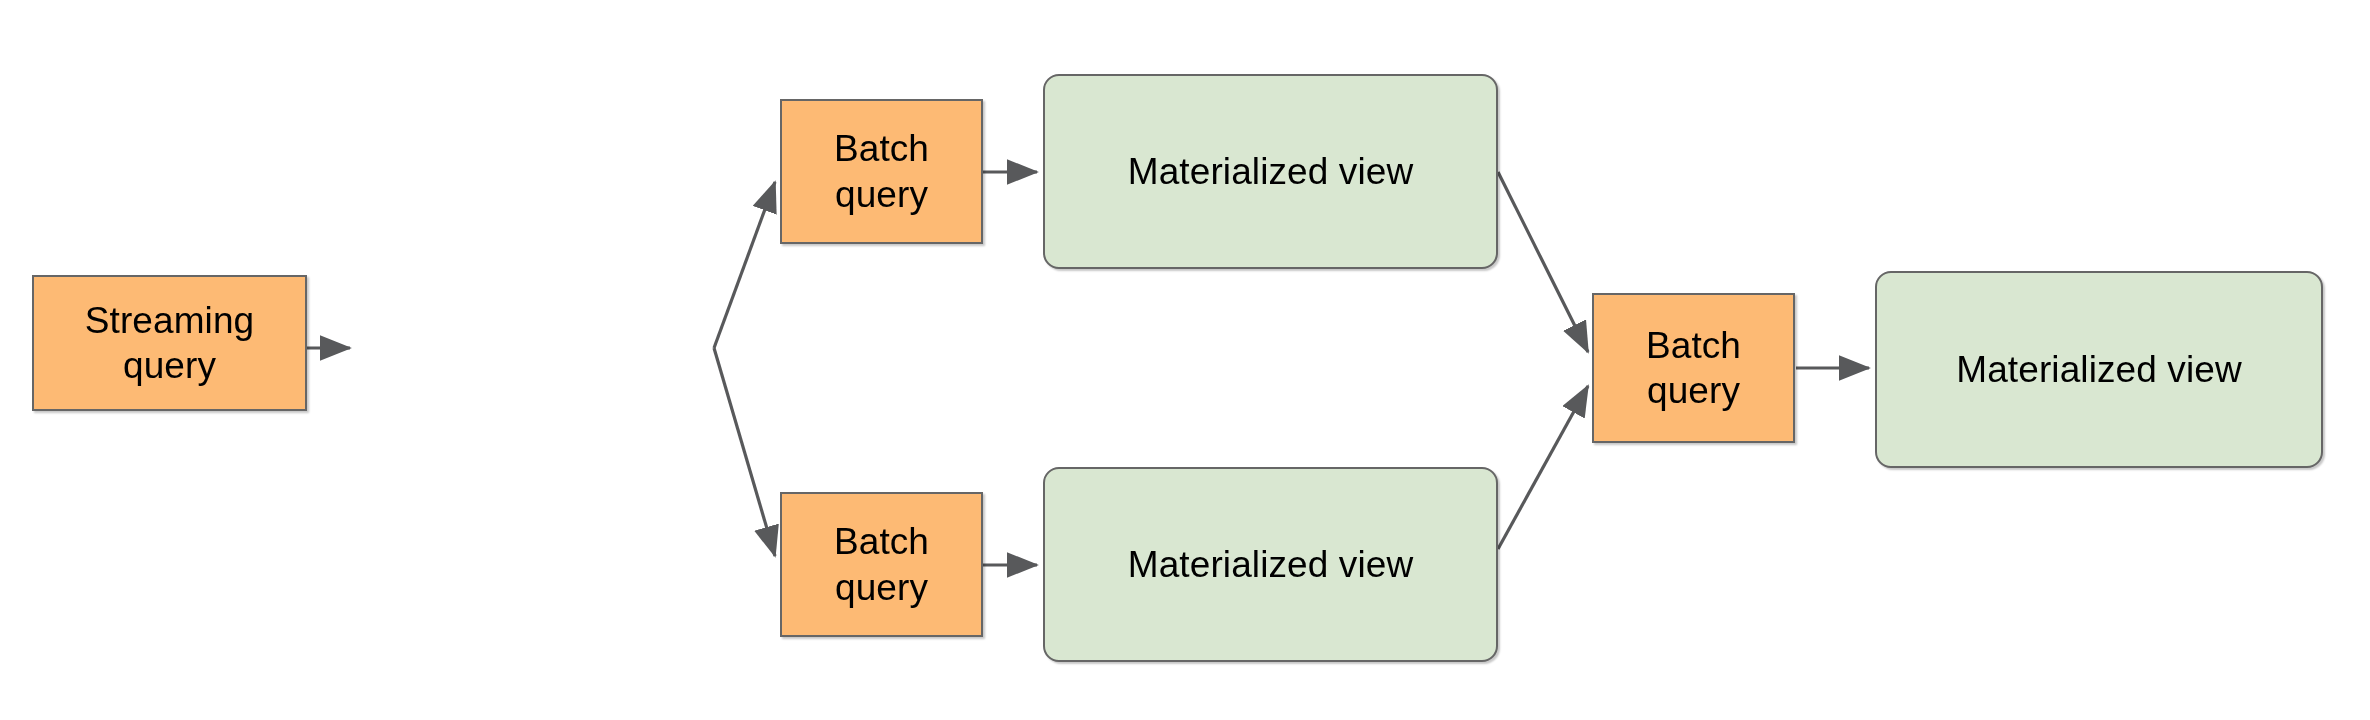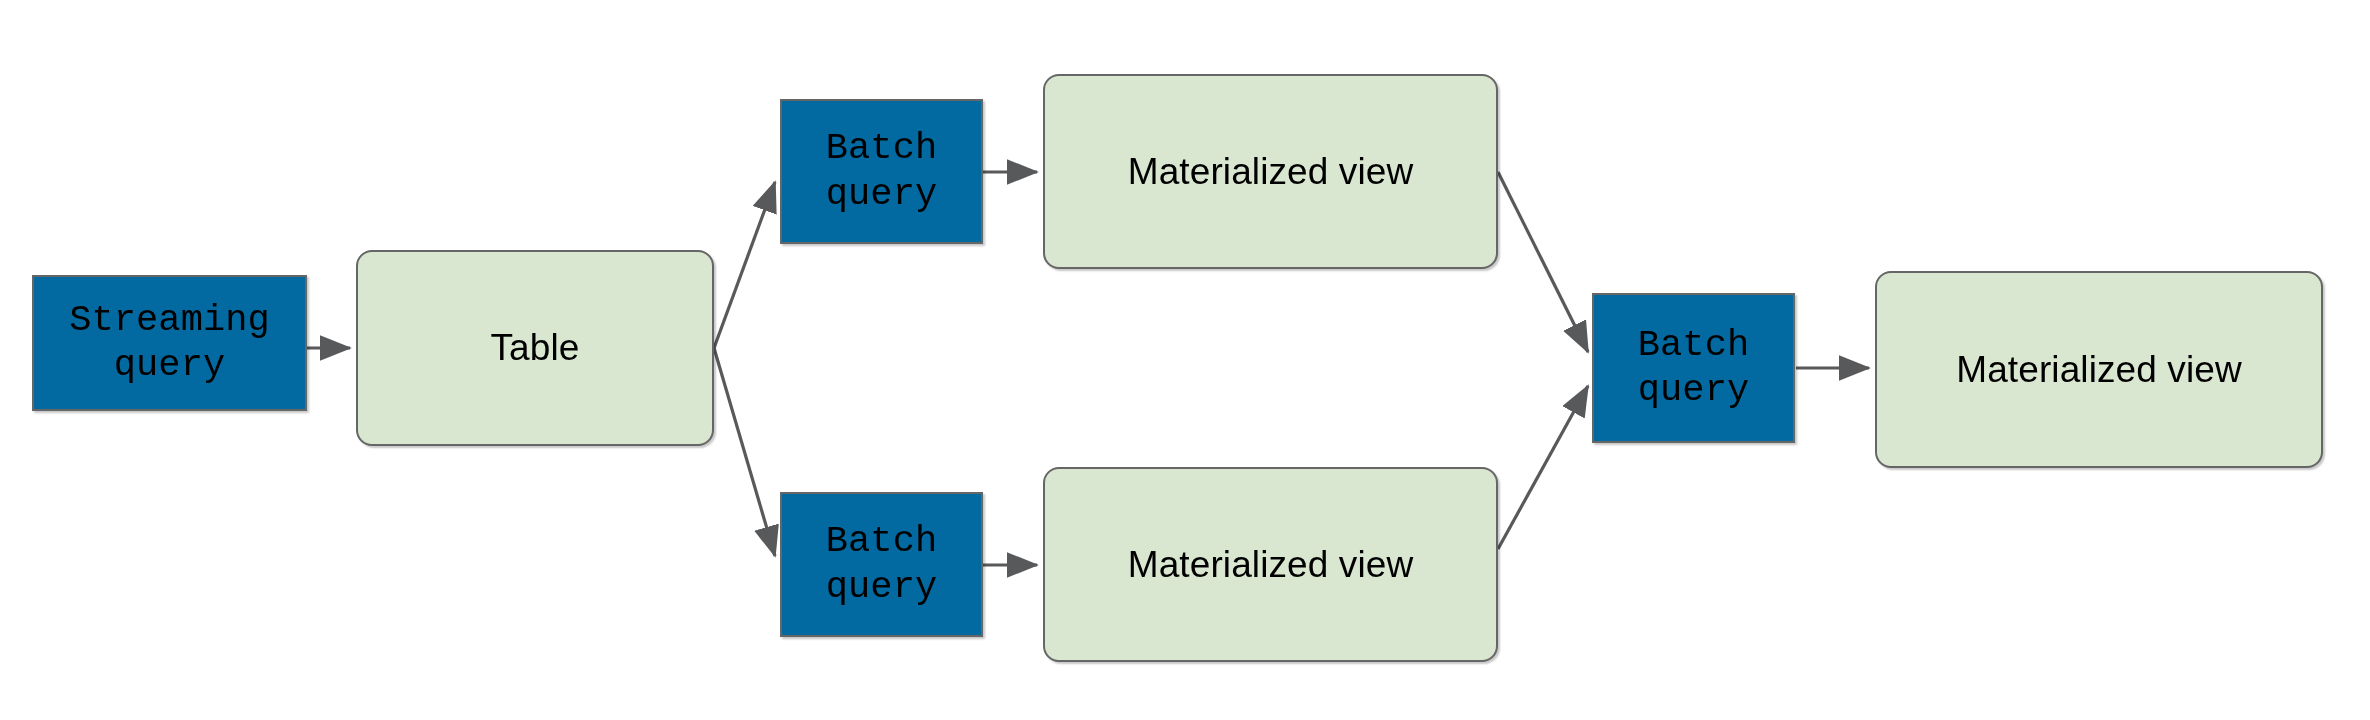--- a/index.html
+++ b/index.html
@@ -40,23 +40,22 @@
     line-height: 1.22;
     letter-spacing: 0.1px;
     -webkit-font-smoothing: antialiased;
   }
   .node-label {
     display: block;
     white-space: pre-line;
     padding: 0 6px;
   }
   .node.process {
-    background: #0369a1;
+    background: #fdba74;
     border-radius: 0;
-    font-family: Liberation Mono, monospace;
   }
   .node.store {
     background: #d9e7d1;
     border-radius: 16px;
   }
 </style>
 </head>
 <body>
 
 <div id="diagram-canvas" style="width: 2370px; height: 720px; background: rgb(255, 255, 255);">
@@ -99,23 +98,20 @@
     <g>
       <line x1="1796" y1="368" x2="1869" y2="368" stroke="#58595b" stroke-width="3.2" marker-end="url(#arrowhead)"></line>
     </g>
   </svg>
 
   <div class="node process" style="left: 32px; top: 275px; width: 275px; height: 136px;">
     <span class="node-label">Streaming
 query</span>
   </div>
 
-  <div class="node store" style="left: 356px; top: 250px; width: 358px; height: 196px;">
-    <span class="node-label">Table</span>
-  </div>
 
   <div class="node process" style="left: 780px; top: 99px; width: 203px; height: 145px;">
     <span class="node-label">Batch
 query</span>
   </div>
 
   <div class="node store" style="left: 1043px; top: 74px; width: 455px; height: 195px;">
     <span class="node-label">Materialized view</span>
   </div>
 

